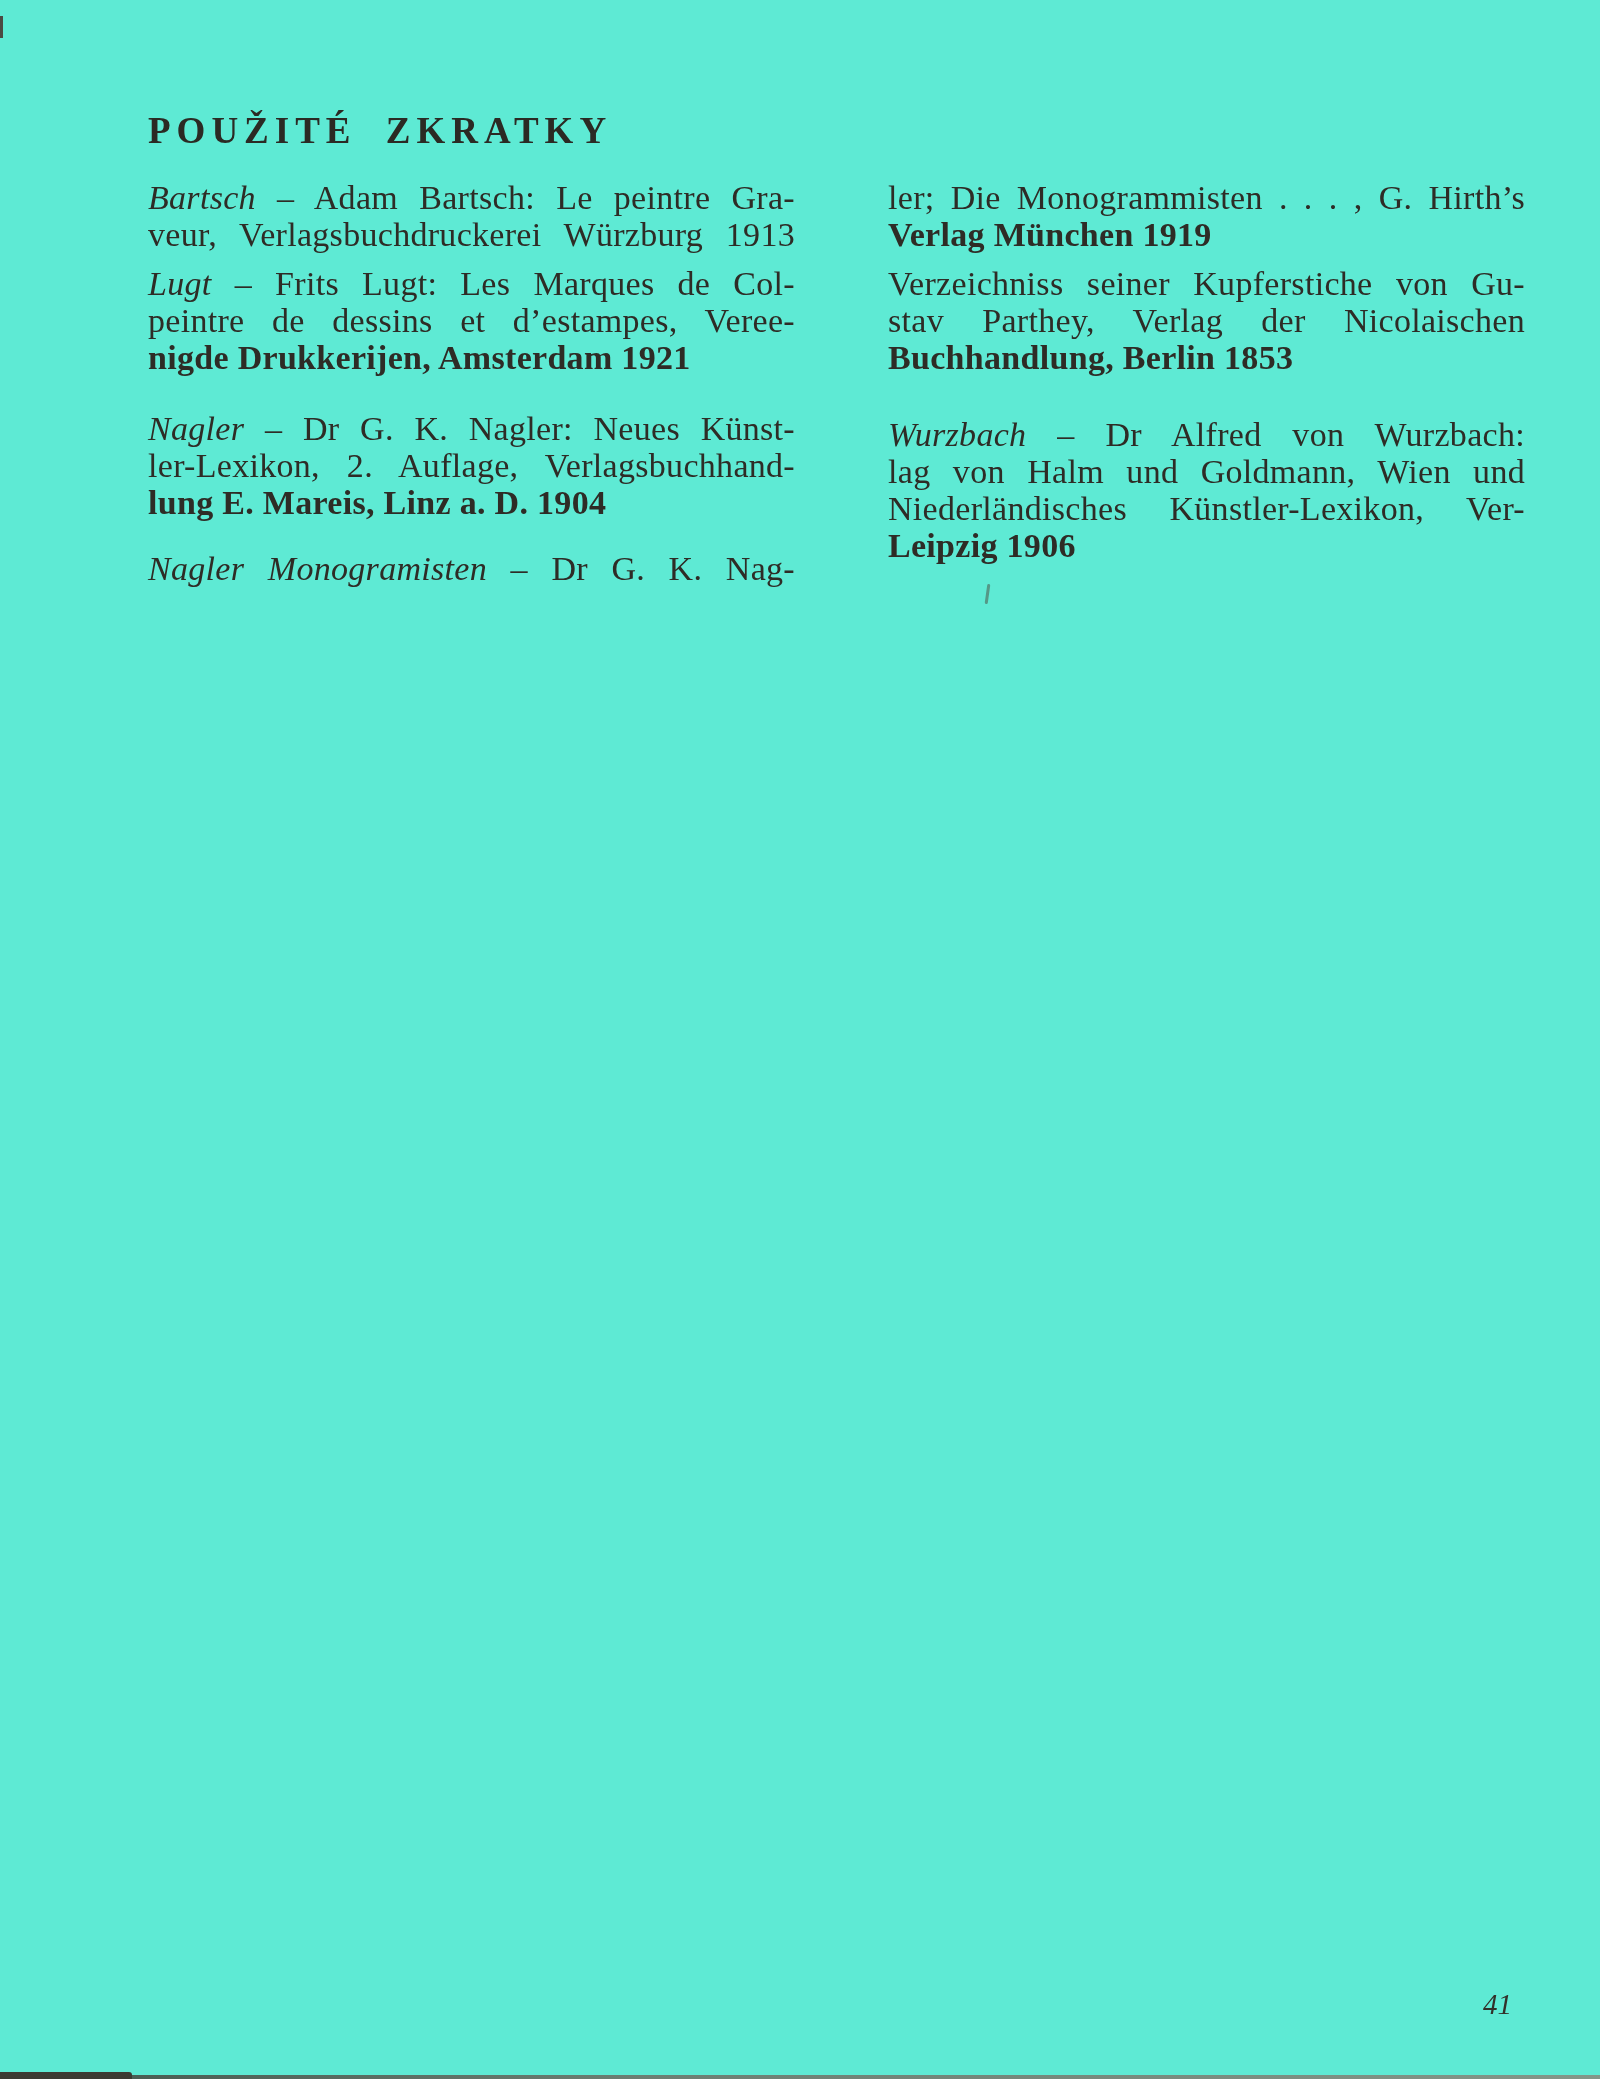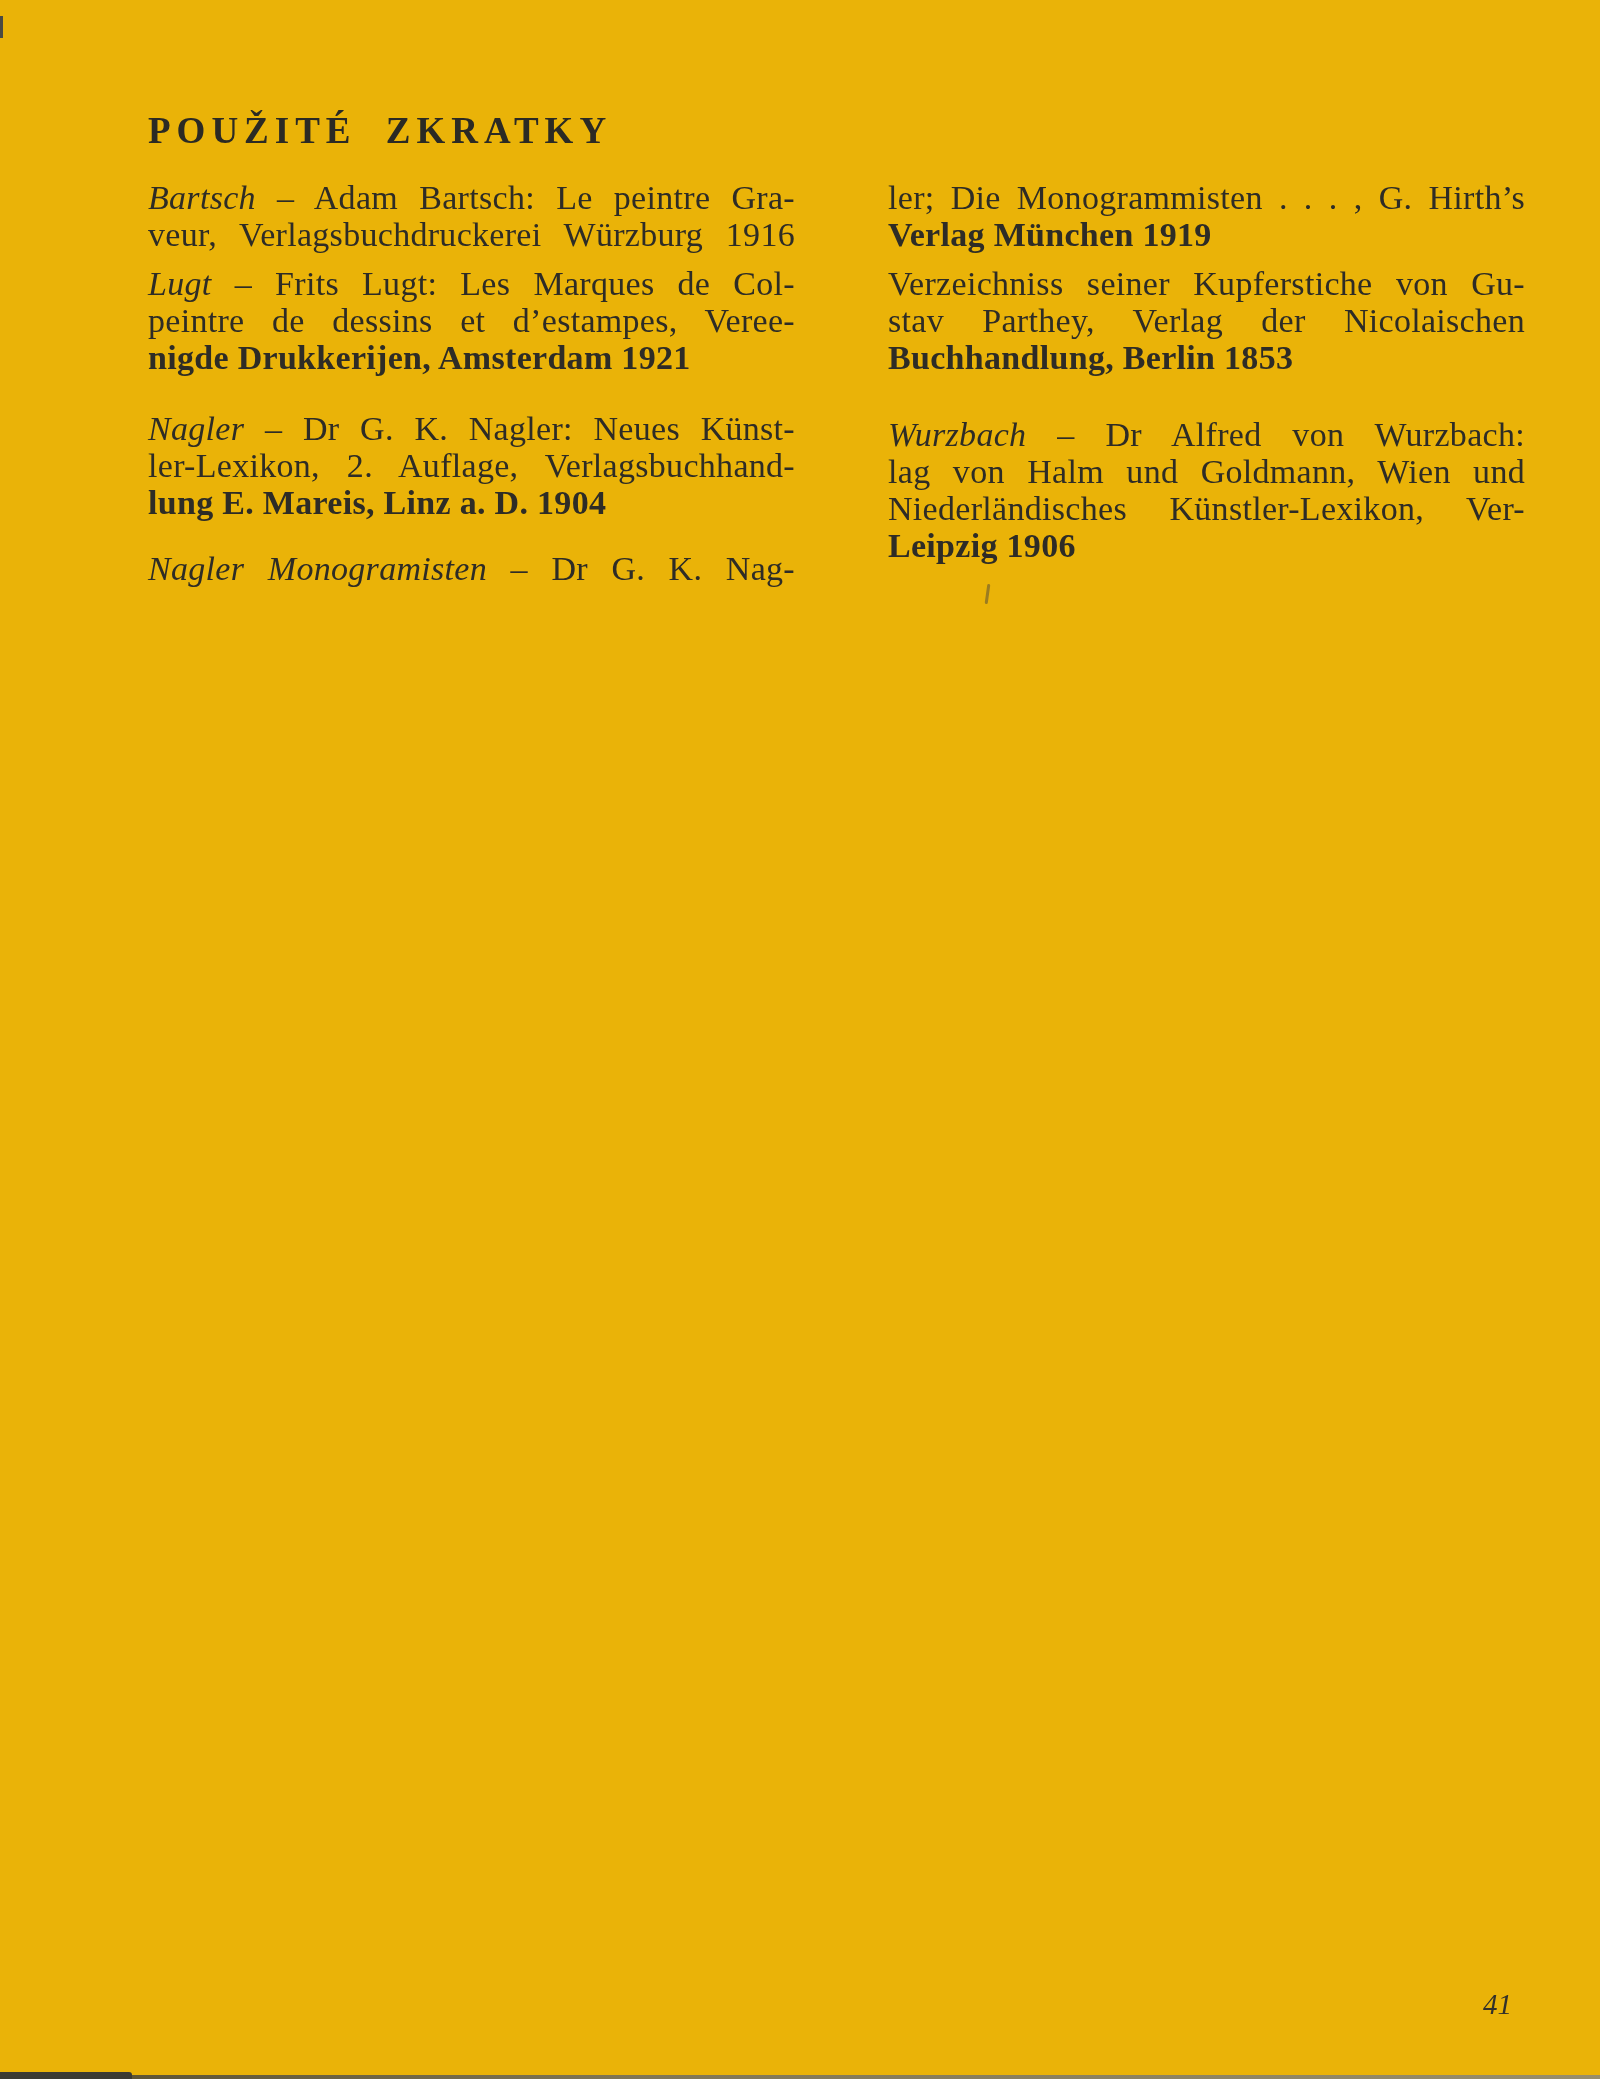--- a/index.html
+++ b/index.html
@@ -4,21 +4,21 @@
 <style>
   html, body {
     margin: 0;
     padding: 0;
     background: #e8e6d8;
   }
   .page {
     position: relative;
     width: 1600px;
     height: 2079px;
-    background: #eab308;
+    background: #5eead4;
     overflow: hidden;
     font-family: "Liberation Serif", "DejaVu Serif", serif;
     color: #2e2c26;
   }
   .heading {
     position: absolute;
     left: 148px;
     top: 86px;
     font-size: 37px;
     line-height: 40px;
@@ -96,21 +96,21 @@
 <body>
 
 <div class="page">
 
   <h1 class="heading">POUŽITÉ ZKRATKY</h1>
 
   <div class="column left">
 
     <div class="para">
       <div class="line"><span class="lead">Bartsch</span> <span>– Adam Bartsch: Le peintre Gra-</span></div>
-      <div class="line">veur, Verlagsbuchdruckerei Würzburg 1916</div>
+      <div class="line">veur, Verlagsbuchdruckerei Würzburg 1913</div>
     </div>
 
     <div class="para g23">
       <div class="line"><span class="lead">Lugt</span> <span>– Frits Lugt: Les Marques de Col-</span></div>
       <div class="line">peintre de dessins et d’estampes, Veree-</div>
       <div class="line last">nigde Drukkerijen, Amsterdam 1921</div>
     </div>
 
     <div class="para g34">
       <div class="line"><span class="lead">Nagler</span> <span>– Dr G. K. Nagler: Neues Künst-</span></div>

